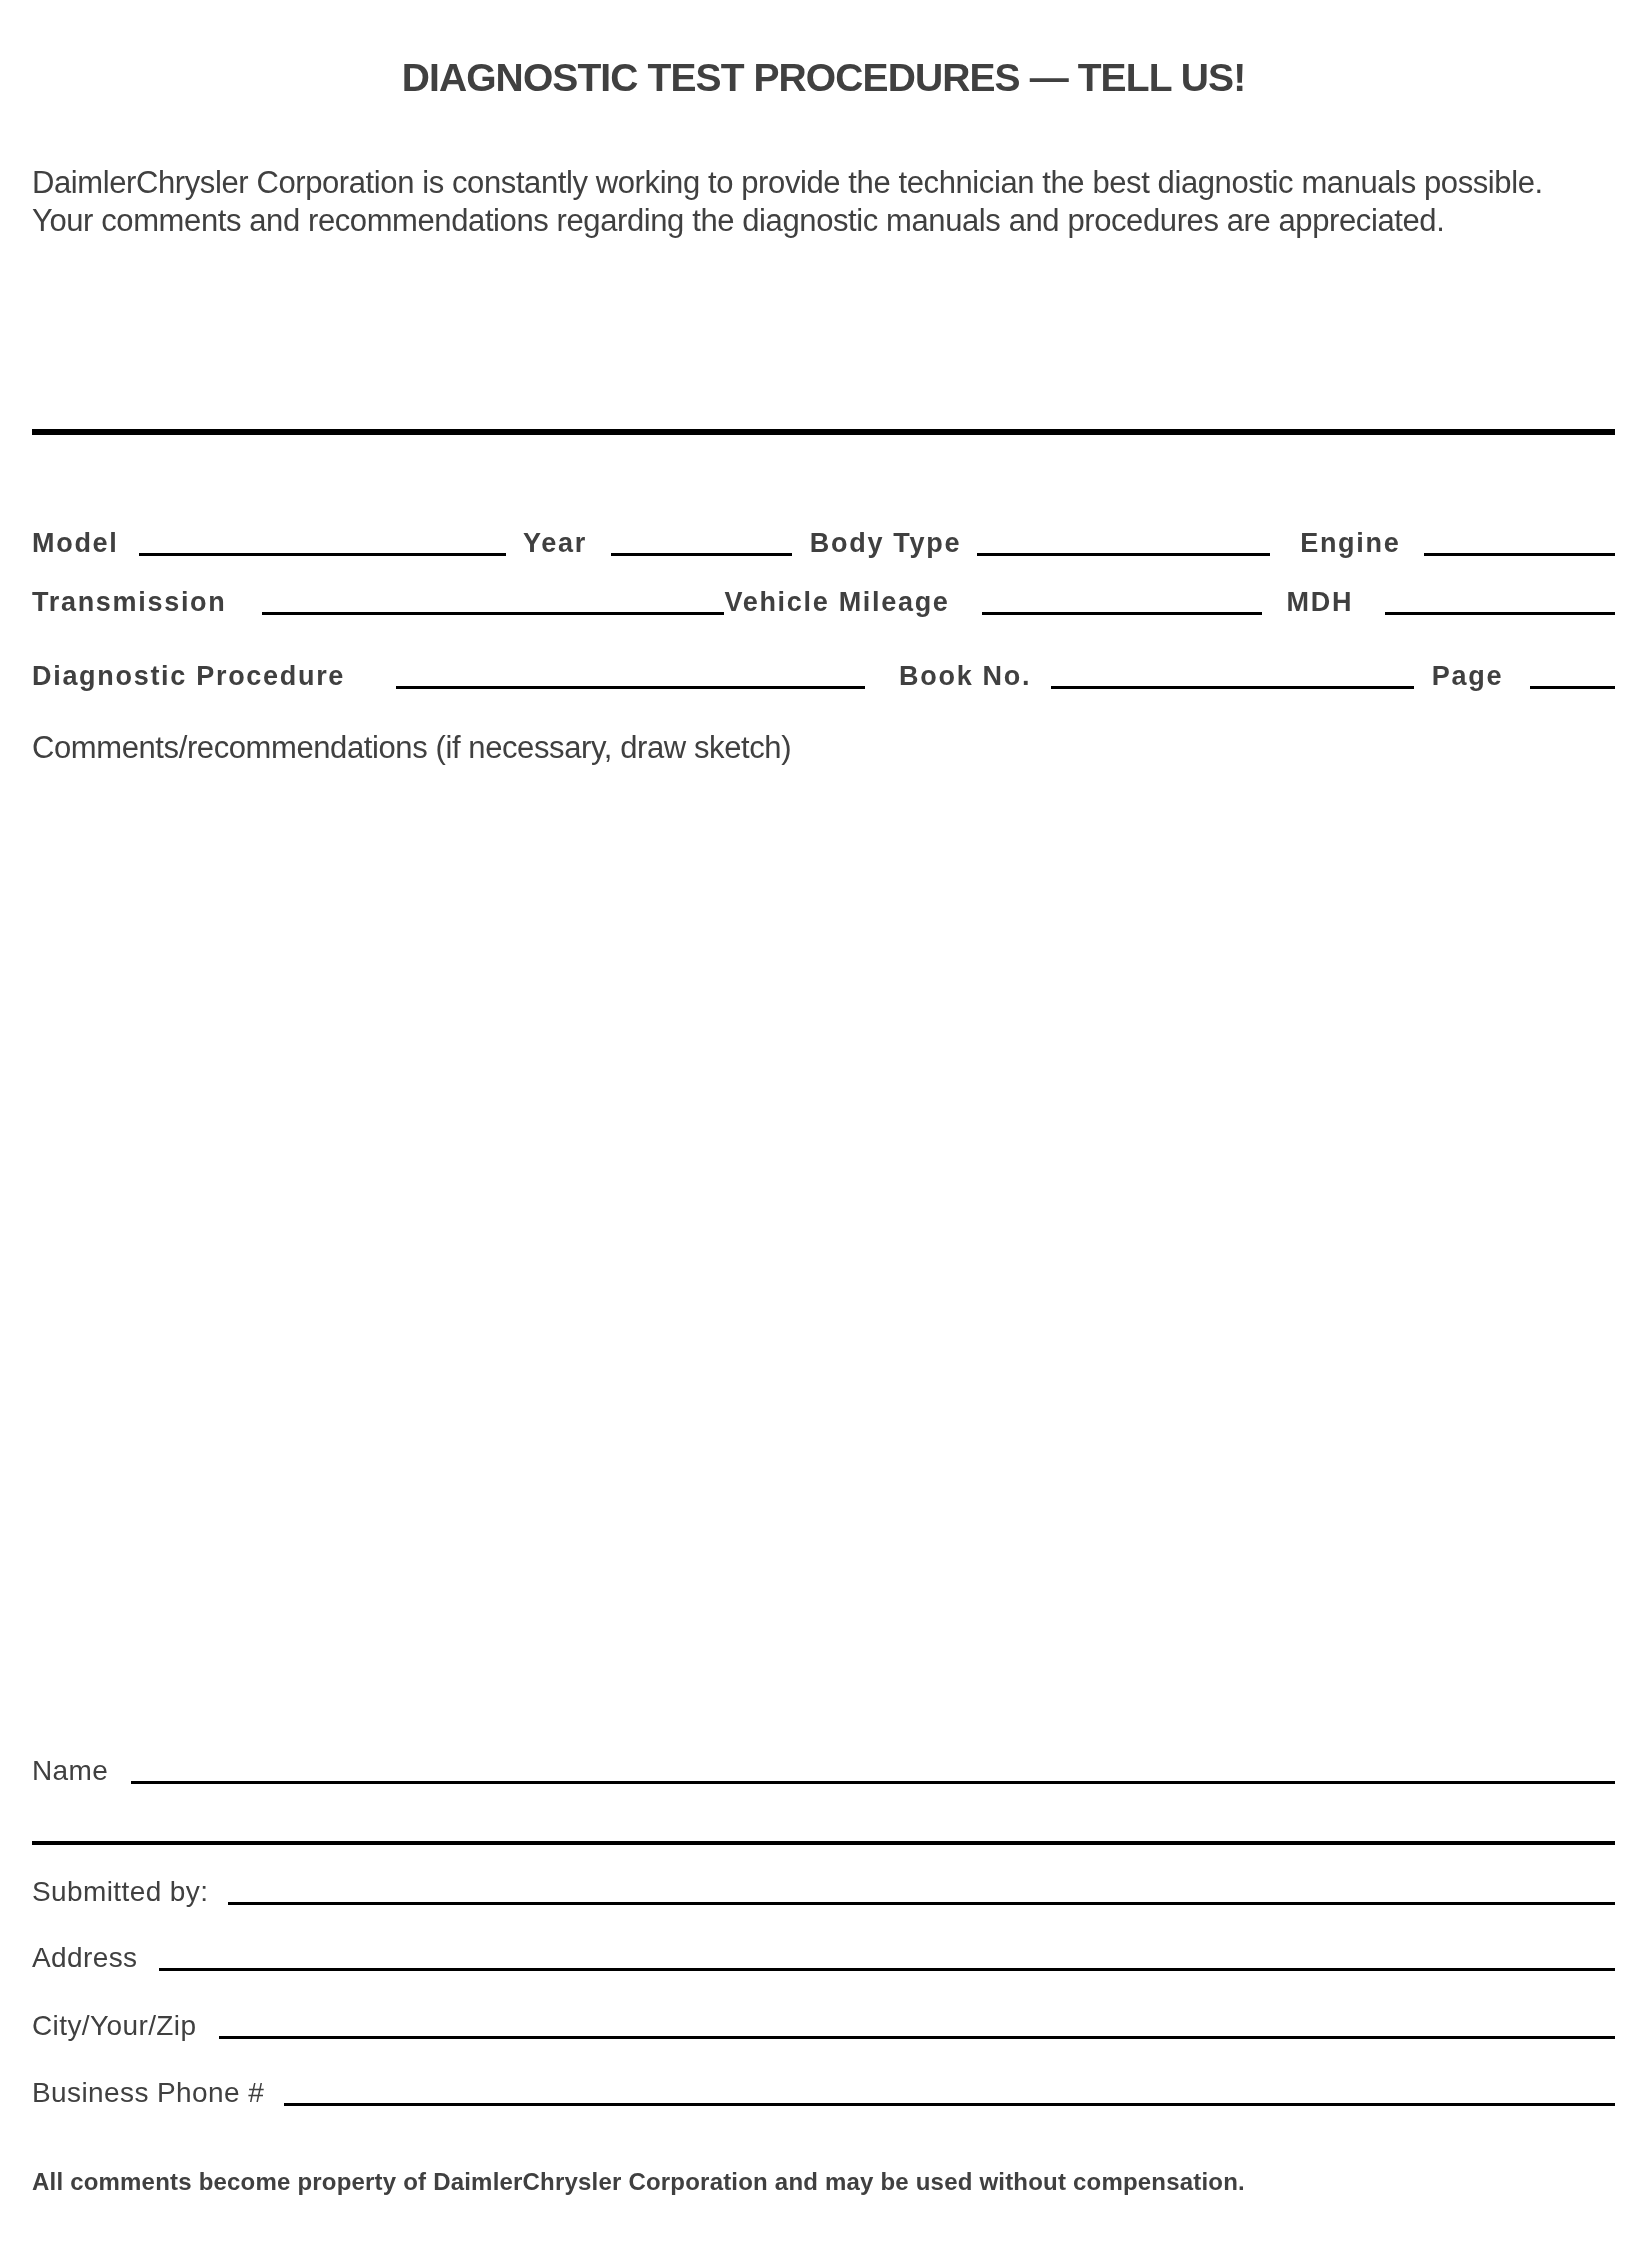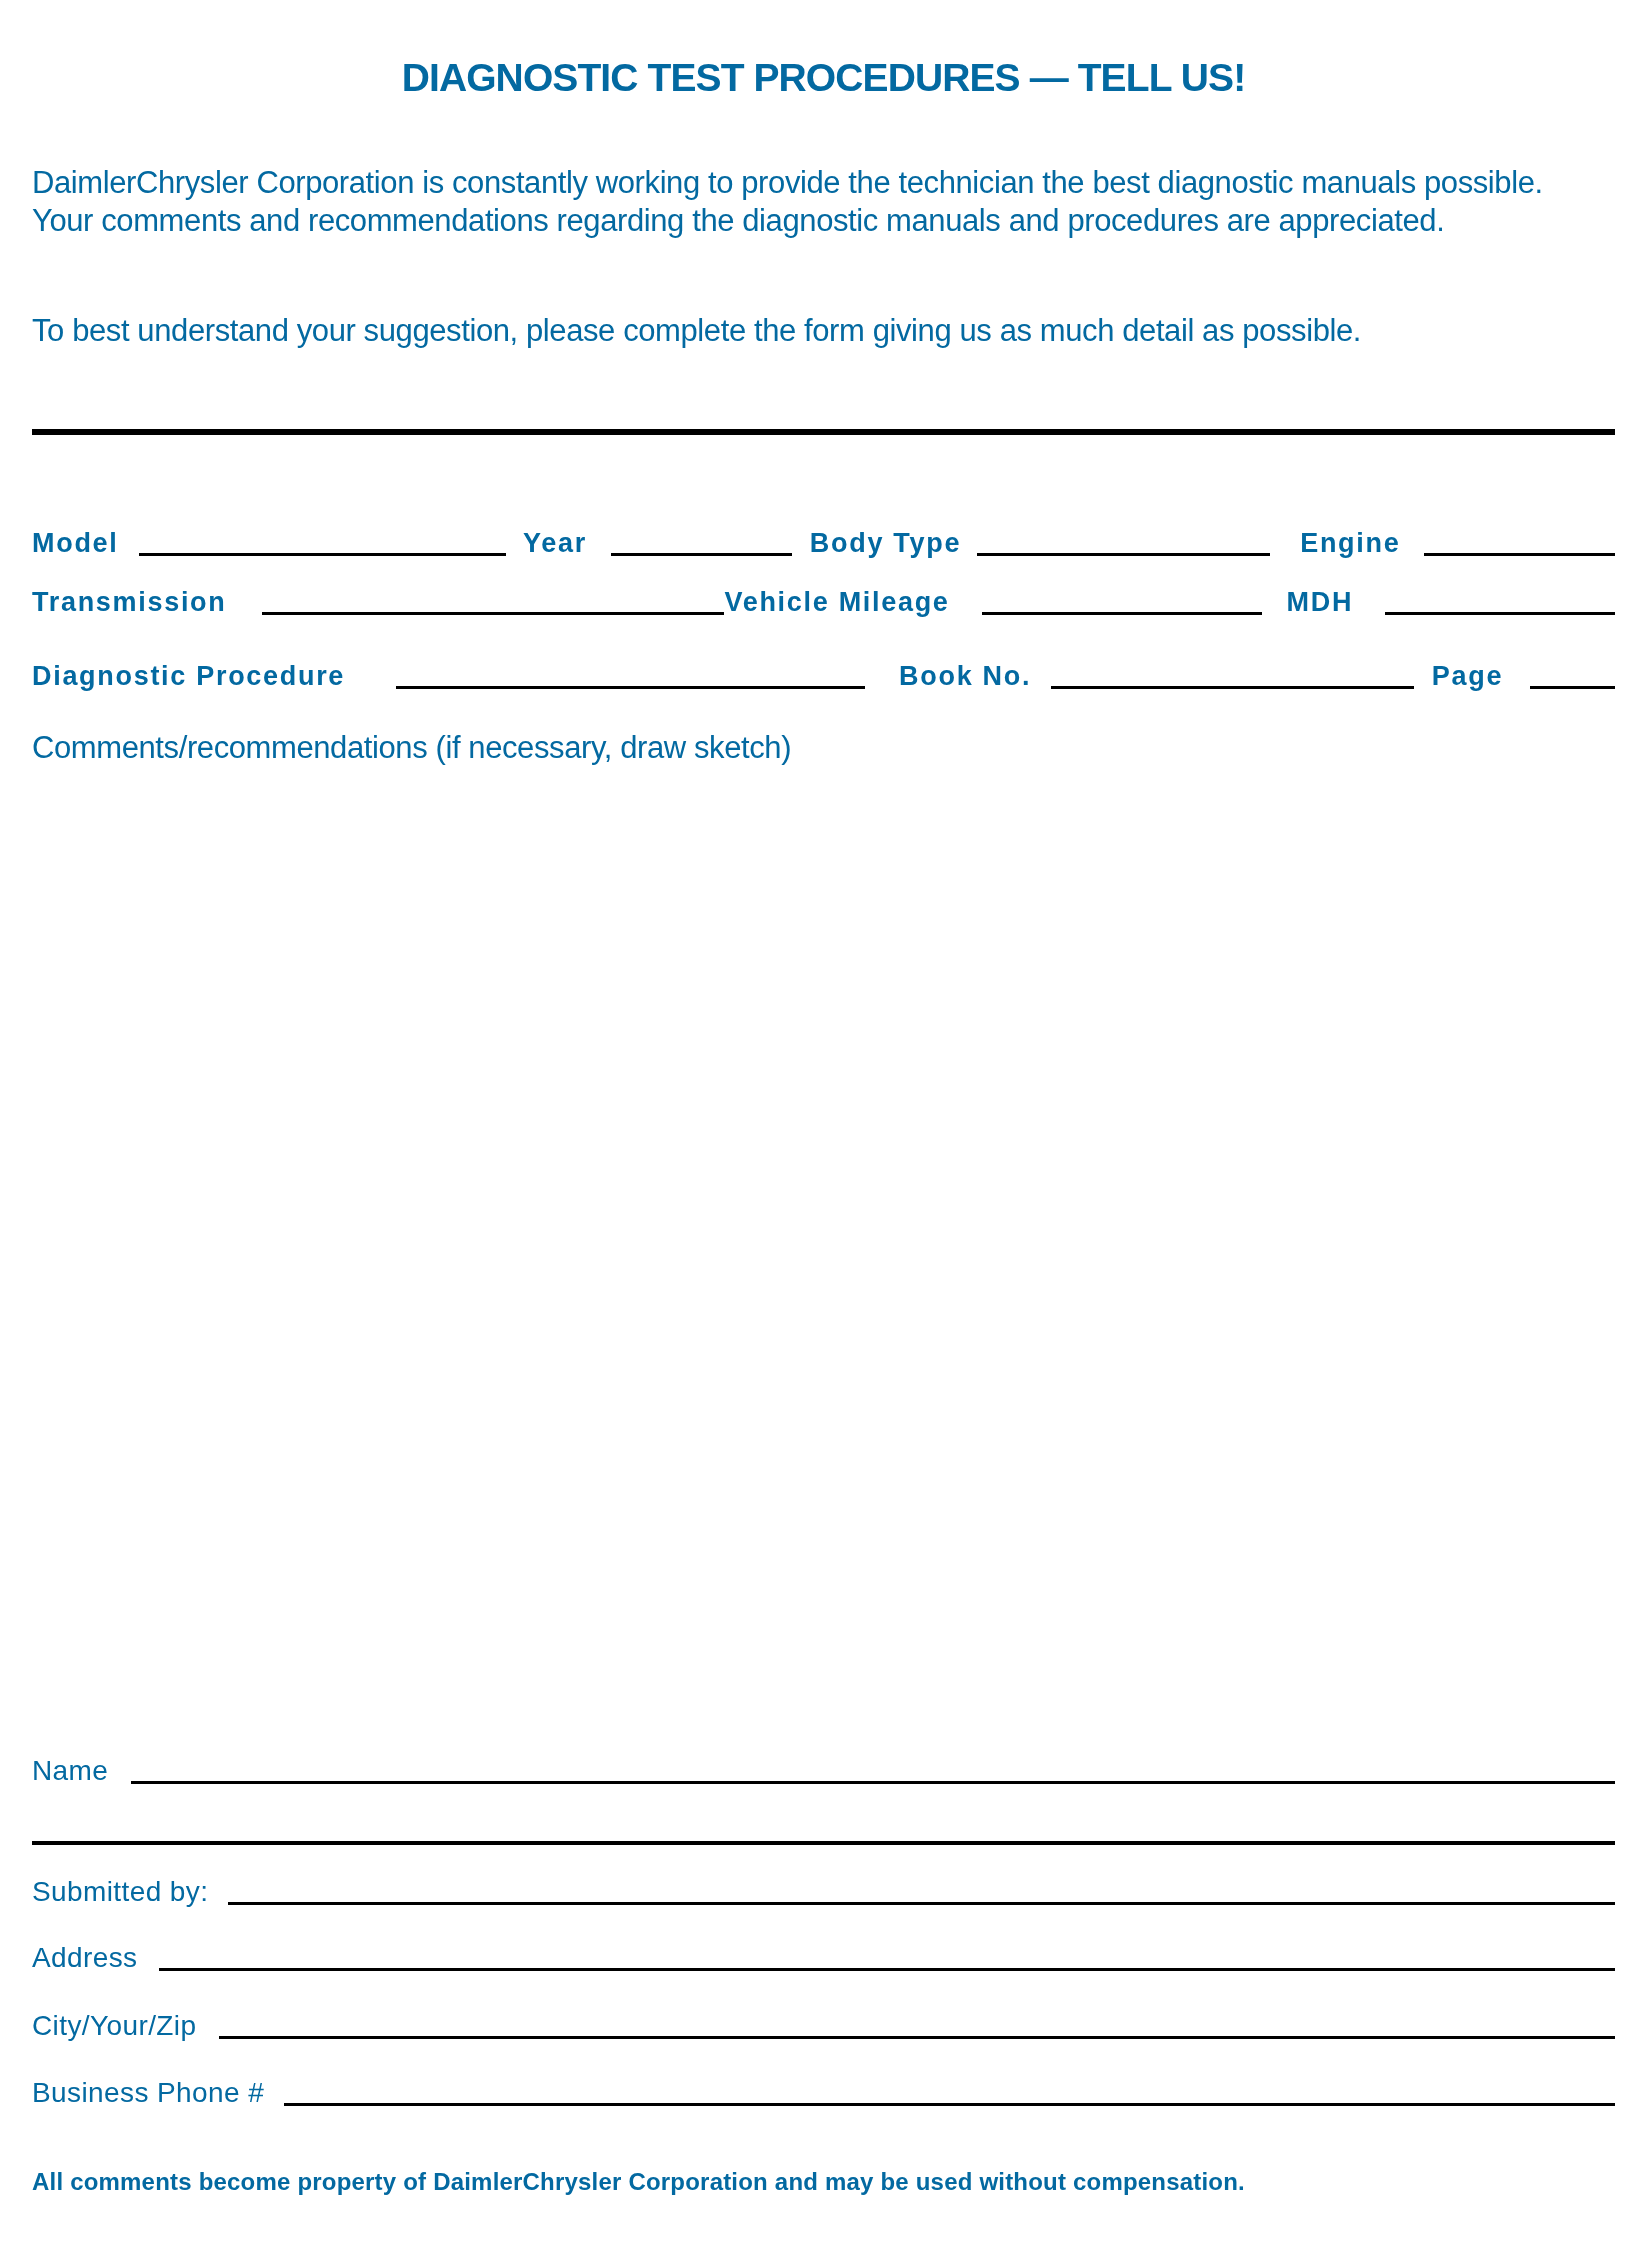--- a/index.html
+++ b/index.html
@@ -5,21 +5,21 @@
   html, body {
     margin: 0;
     padding: 0;
     background: #ffffff;
   }
   .page {
     position: relative;
     width: 1647px;
     height: 2261px;
     background: #ffffff;
-    color: #0369a1;
+    color: #404040;
     font-family: "Liberation Sans", sans-serif;
     overflow: hidden;
   }
   .title {
     position: absolute;
     top: 55px;
     left: 0;
     width: 100%;
     margin: 0;
     text-align: center;
@@ -126,21 +126,20 @@
 
 <div class="page">
 
   <h1 class="title">DIAGNOSTIC TEST PROCEDURES — TELL US!</h1>
 
   <div class="intro">
     <div>DaimlerChrysler Corporation is constantly working to provide the technician the best diagnostic manuals possible.</div>
     <div>Your comments and recommendations regarding the diagnostic manuals and procedures are appreciated.</div>
   </div>
 
-  <div class="instruction">To best understand your suggestion, please complete the form giving us as much detail as possible.</div>
 
   <div class="rule-thick"></div>
 
   <div class="frow" style="top:527px">
     <span class="lbl">Model</span>
     <span class="fline" style="margin-left:20.5px;width:367px"></span>
     <span class="lbl" style="margin-left:17px">Year</span>
     <span class="fline" style="margin-left:24px;width:181px"></span>
     <span class="lbl" style="margin-left:18px">Body Type</span>
     <span class="fline" style="margin-left:16px;width:293px"></span>

